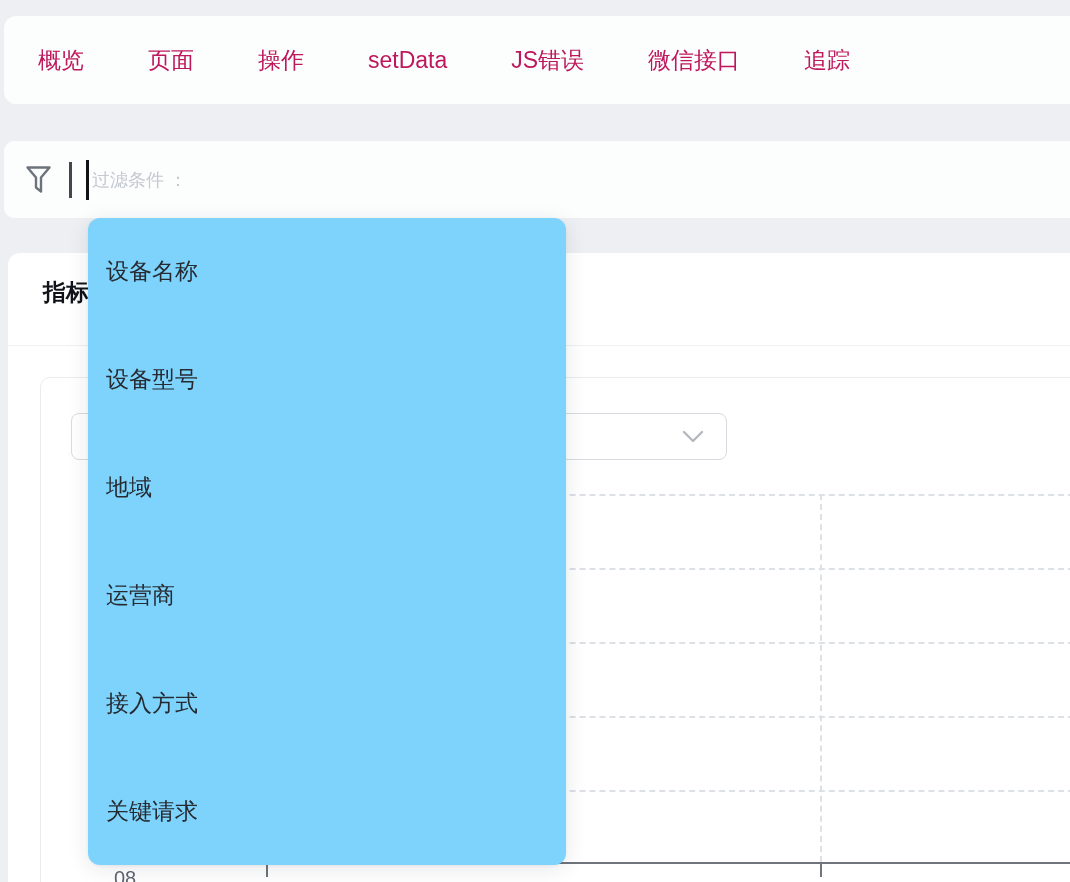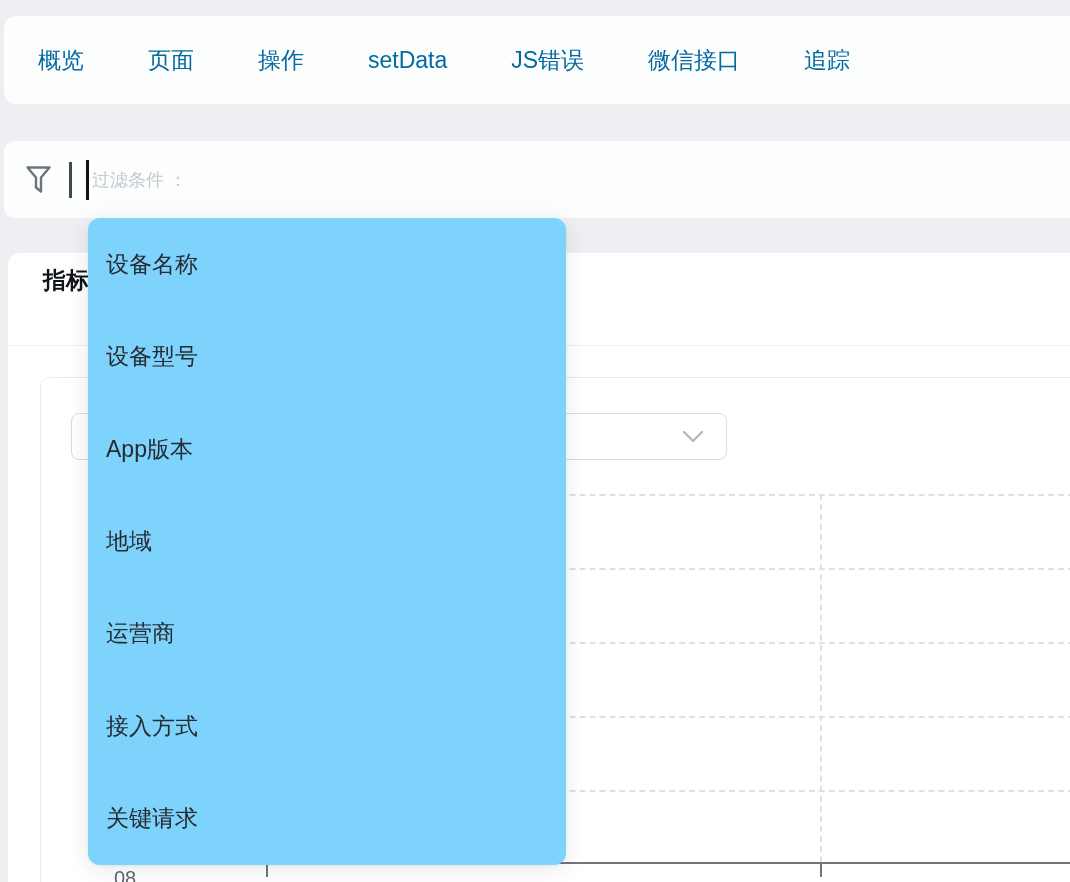--- a/index.html
+++ b/index.html
@@ -22,21 +22,21 @@
     align-items: center;
     padding-left: 34px;
     gap: 64px;
   }
   .tab {
     position: relative;
     height: 100%;
     display: flex;
     align-items: center;
     font-size: 23px;
-    color: #0369a1;
+    color: #be185d;
     cursor: pointer;
     white-space: nowrap;
   }
   .tab.active { color: #2e77f2; }
   .tab.active::after {
     content: "";
     position: absolute;
     left: 0; right: 0; bottom: 0;
     height: 4px;
     background: #2e77f2;
@@ -77,21 +77,21 @@
   
   .main-card {
     position: absolute;
     left: 8px; top: 253px;
     width: 1075px; height: 645px;
     background: #ffffff;
     border-radius: 12px 12px 0 0;
   }
   .panel-title {
     position: absolute;
-    left: 35px; top: 12px;
+    left: 35px; top: 24px;
     font-size: 23px;
     font-weight: bold;
     color: #101319;
   }
   .title-divider {
     position: absolute;
     left: 0; right: 0; top: 92px;
     height: 1px;
     background: #eef0f2;
   }
@@ -212,18 +212,17 @@
     <div class="axis-x"></div>
     <div class="tick" style="left:225px"></div>
     <div class="tick" style="left:779px"></div>
     <div class="tick-label" style="left:73px">08</div>
   </div>
 </div>
 
 <div class="dropdown">
   <div class="dropdown-item">设备名称</div>
   <div class="dropdown-item">设备型号</div>
-  <div class="dropdown-item">App版本</div>
   <div class="dropdown-item">地域</div>
   <div class="dropdown-item">运营商</div>
   <div class="dropdown-item">接入方式</div>
   <div class="dropdown-item">关键请求</div>
 </div>
 
 </body></html>

